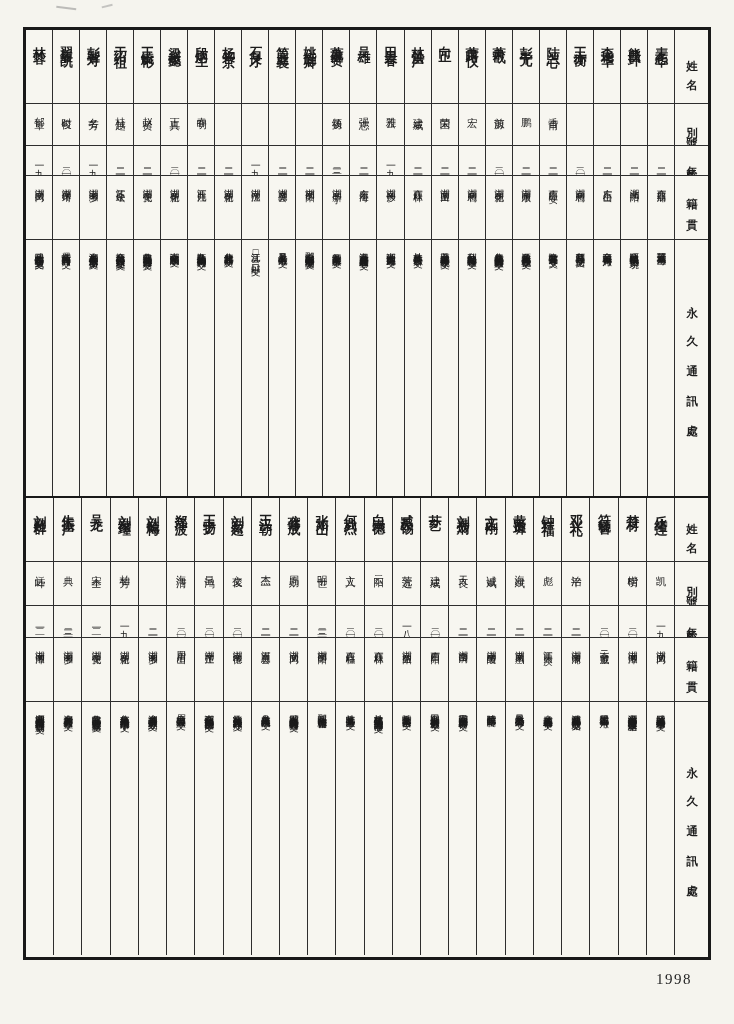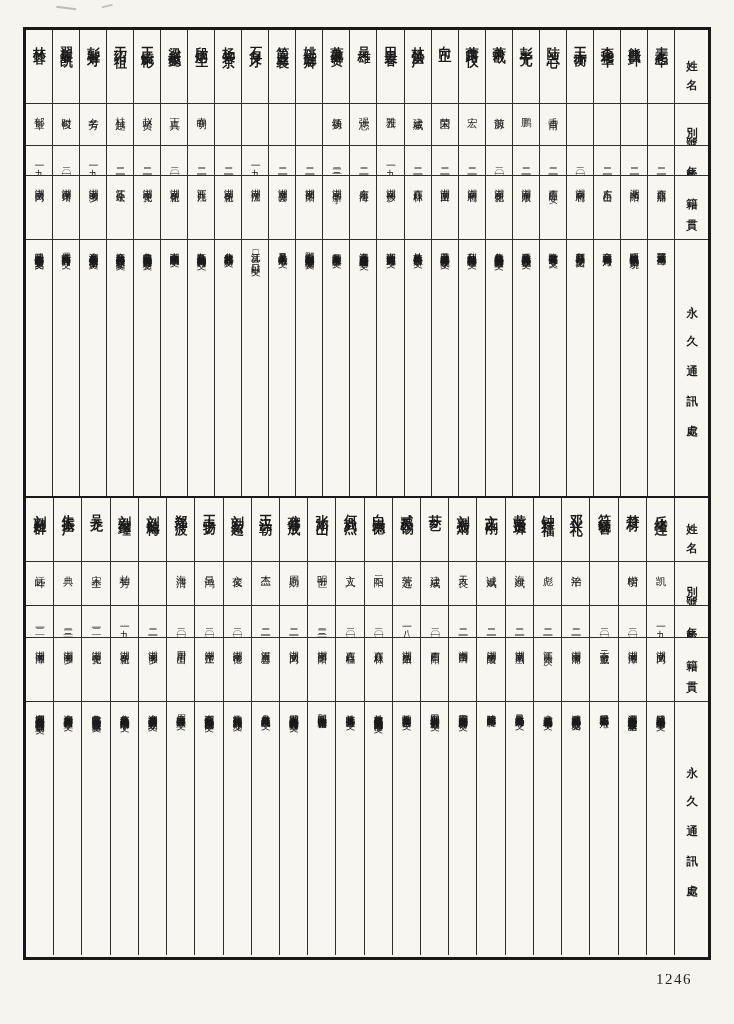--- a/index.html
+++ b/index.html
@@ -431,14 +431,14 @@
     <div class="cell name-cell">刘超群</div>
     <div class="cell alias-cell">远叶</div>
     <div class="cell age-cell">二一</div>
     <div class="cell origin-cell">湖南湘潭</div>
     <div class="cell address-cell">湘潭县茶园铺邮转黄竹坪坤侠佃刘仪公交</div>
   </div>
       </section>
 
   </div>
 
-  <div class="page-number">1246</div>
+  <div class="page-number">1998</div>
 </div>
 
 </body></html>

